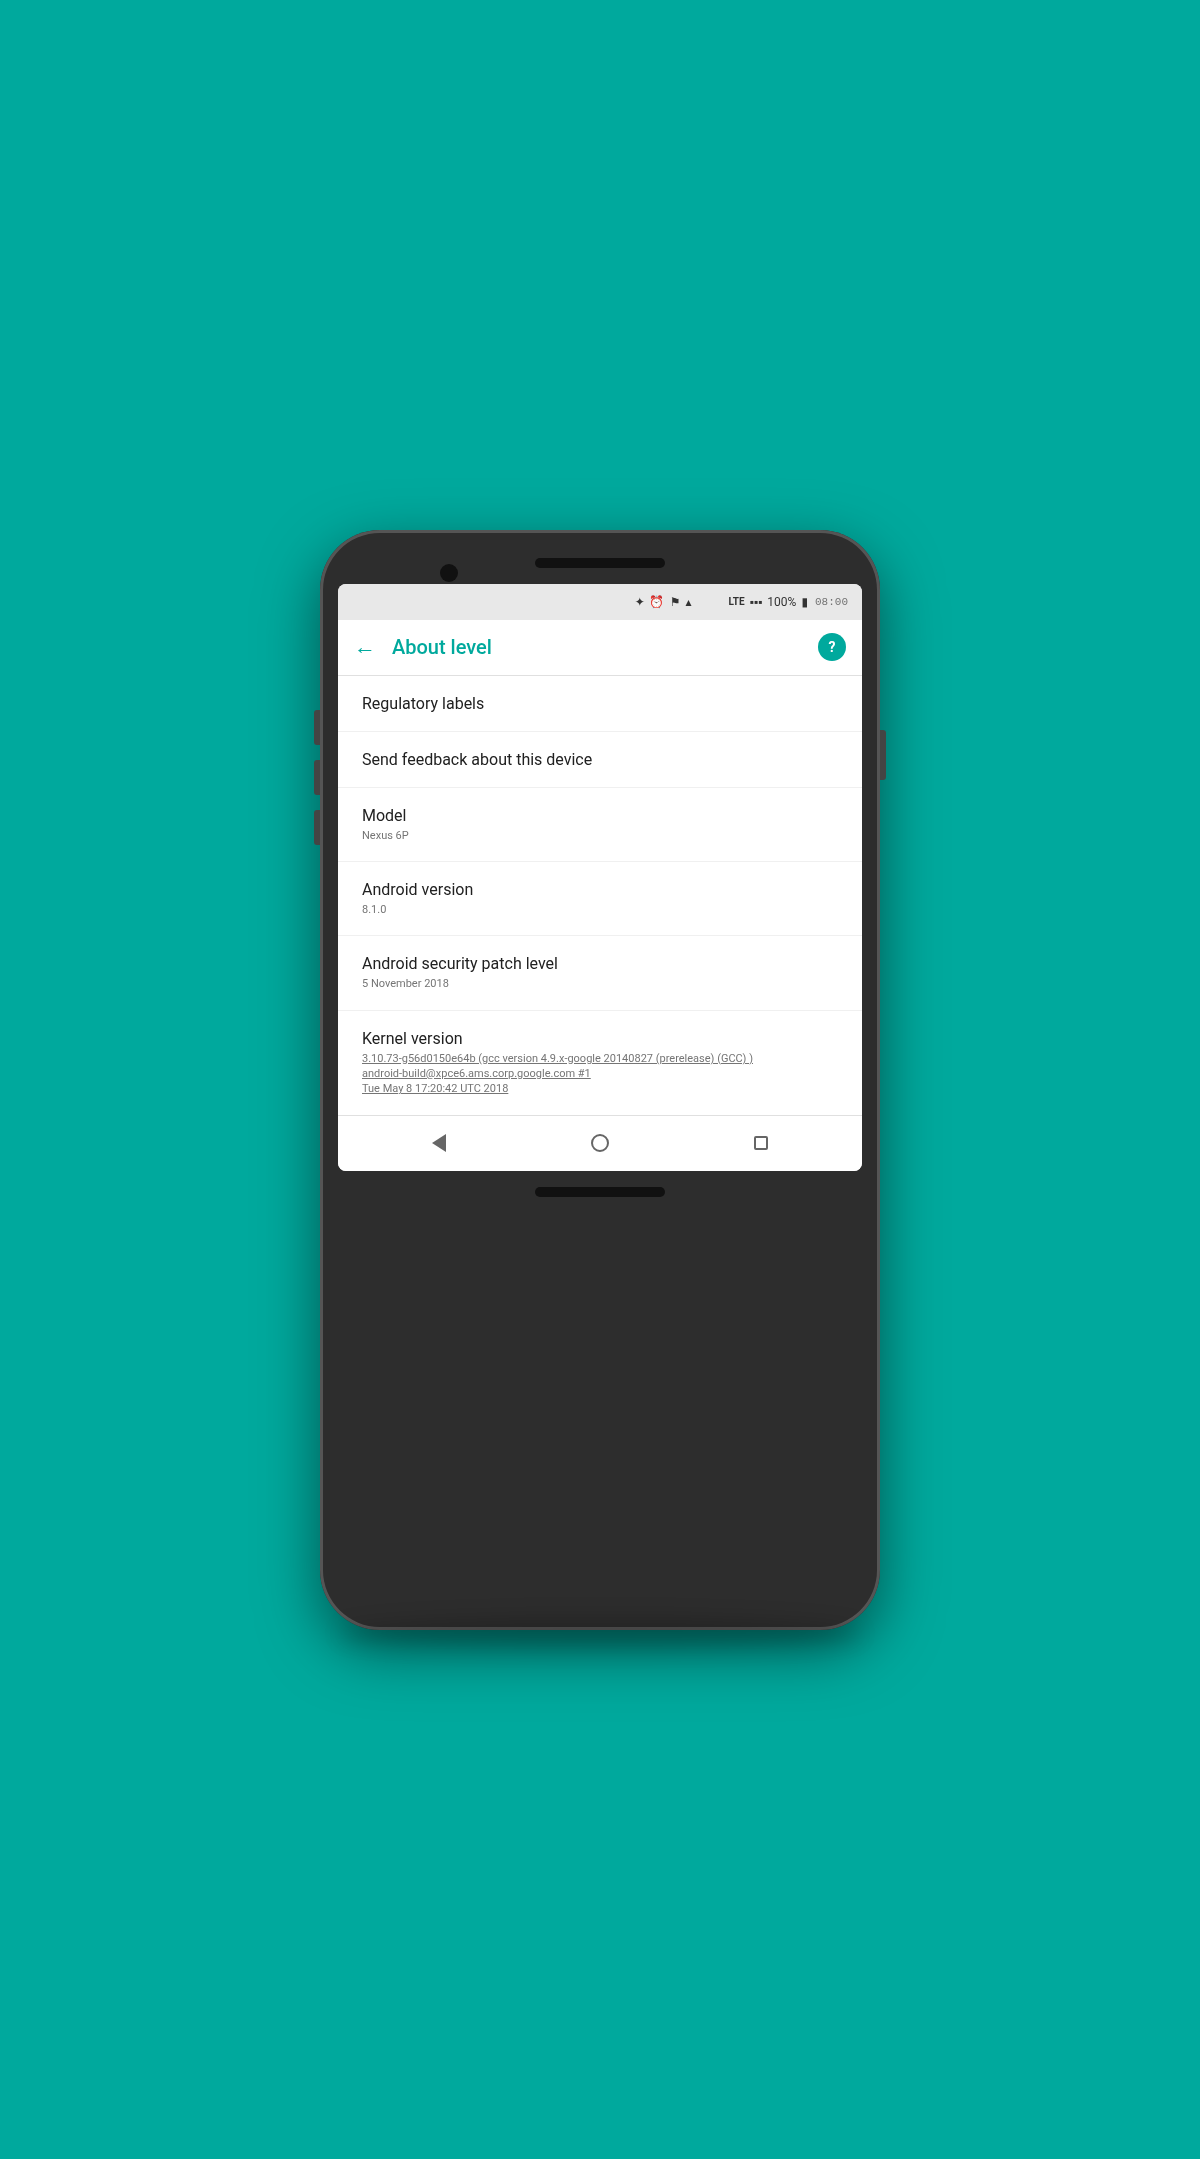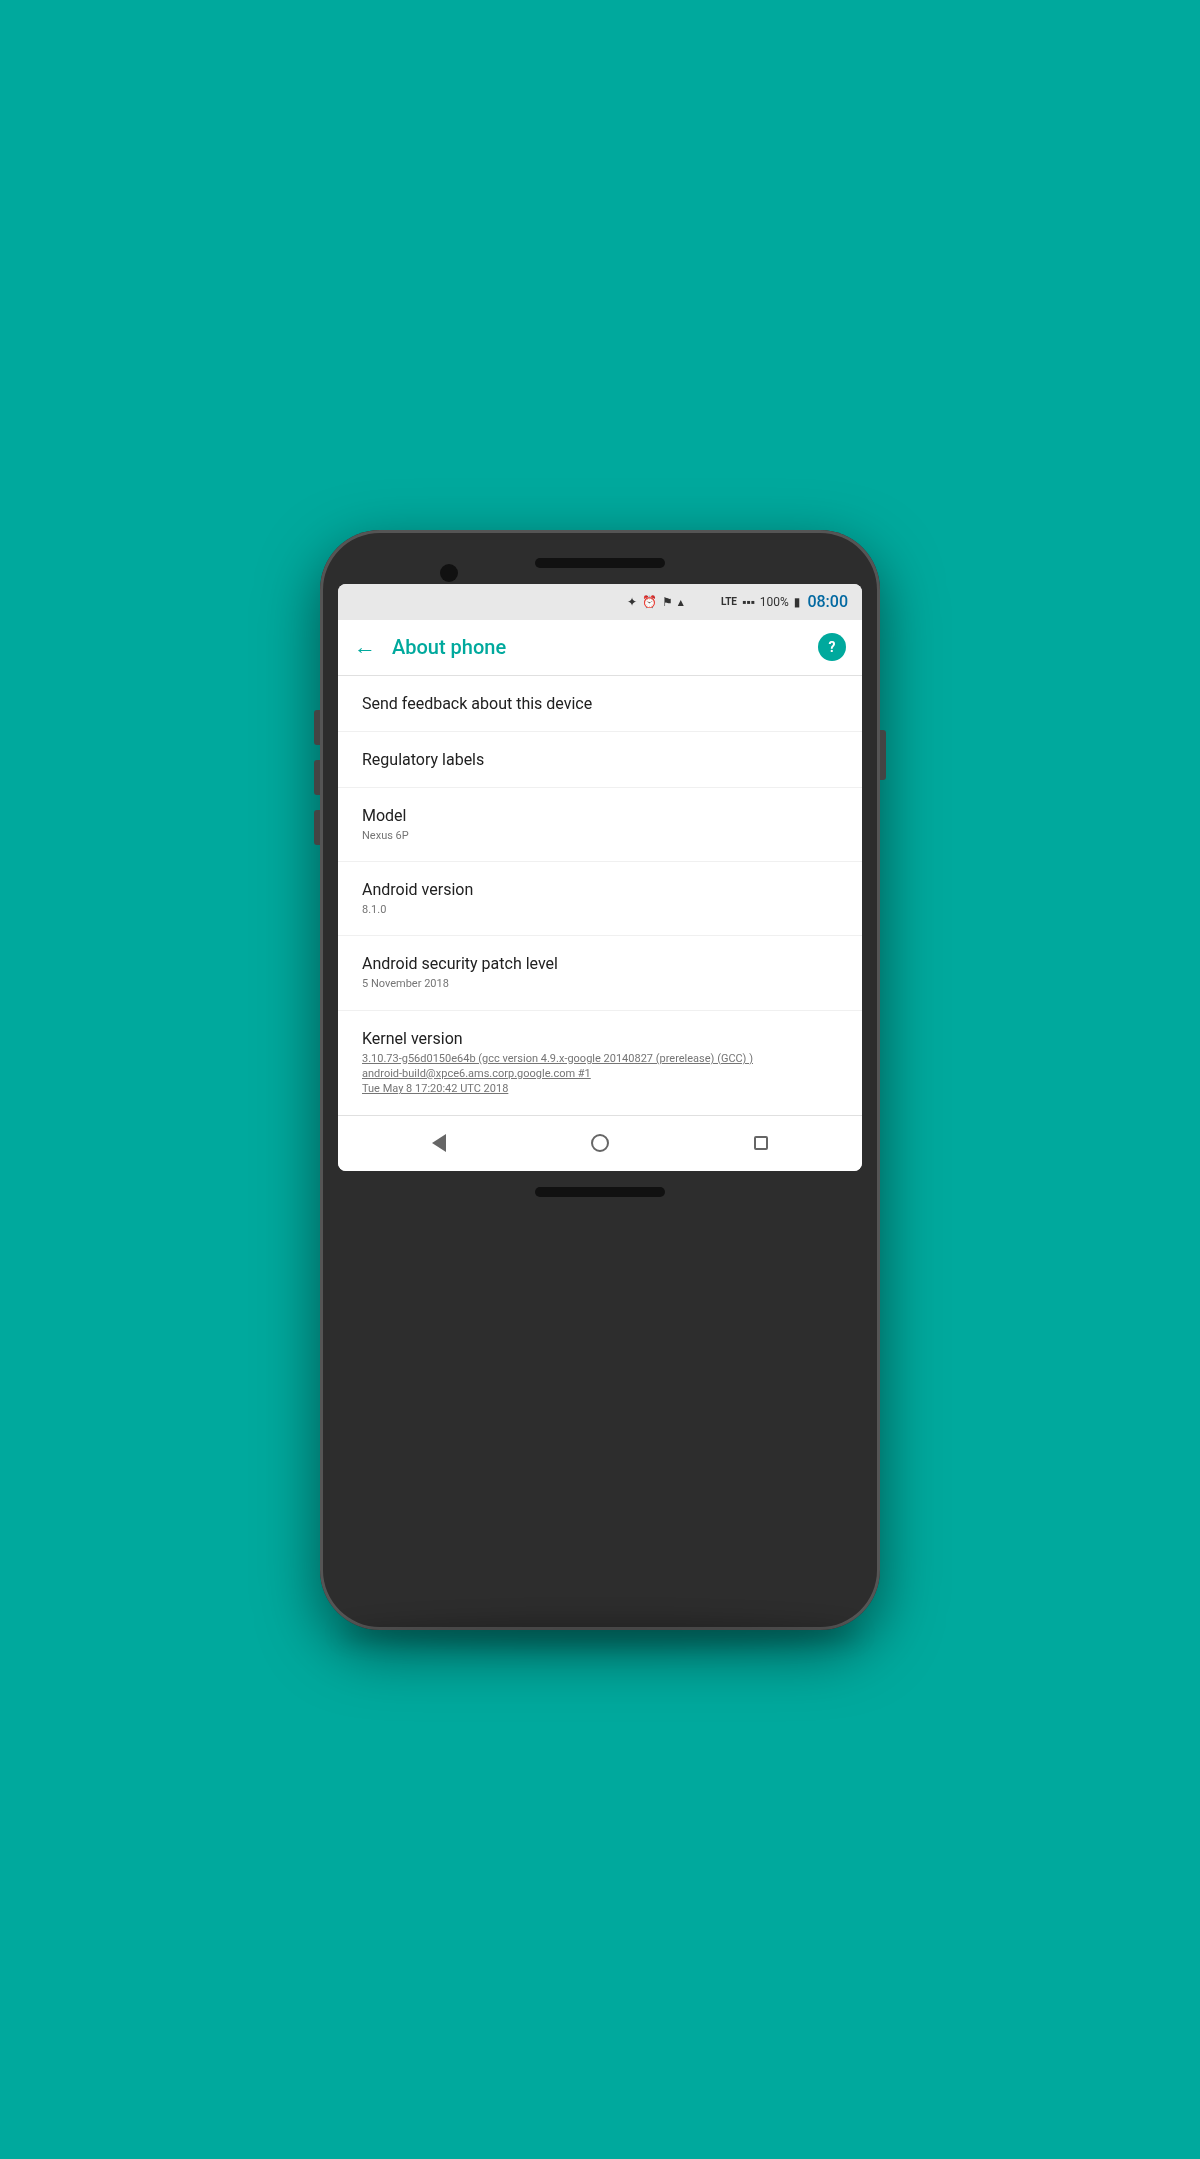--- a/index.html
+++ b/index.html
@@ -77,24 +77,25 @@
       font-size: 11px;
       color: #333;
     }
 
     .status-icon {
       font-size: 12px;
       color: #333;
     }
 
     .status-time {
-      font-size: 16px;
+      font-size: 11px;
       font-weight: 500;
-      color: #0369a1;
+      color: #737373;
       margin-left: 2px;
+      font-family: Liberation Mono, monospace;
     }
 
     .app-bar {
       background: #fff;
       height: 56px;
       display: flex;
       align-items: center;
       padding: 0 16px;
       border-bottom: 1px solid #e0e0e0;
     }
@@ -282,30 +283,30 @@
         <span class="status-icon">100%</span>
 
         <span class="status-icon">▮</span>
 
         <span class="status-time">08:00</span>
       </div>
     </div>
 
     <div class="app-bar">
       <span class="app-bar-back">←</span>
-      <span class="app-bar-title">About phone</span>
+      <span class="app-bar-title">About level</span>
       <div class="app-bar-help">?</div>
     </div>
 
     <div class="content-area" id="menu-list">
     <div class="menu-item menu-item-single">
+          <div class="menu-item-title">Regulatory labels</div>
+        </div>
+        <div class="menu-item menu-item-single">
           <div class="menu-item-title">Send feedback about this device</div>
-        </div>
-        <div class="menu-item menu-item-single">
-          <div class="menu-item-title">Regulatory labels</div>
         </div>
         <div class="menu-item">
           <div class="menu-item-title">Model</div>
           <div class="menu-item-subtitle" style="white-space: pre-line;">Nexus 6P</div>
         </div>
         <div class="menu-item">
           <div class="menu-item-title">Android version</div>
           <div class="menu-item-subtitle" style="white-space: pre-line;">8.1.0</div>
         </div>
         <div class="menu-item">

